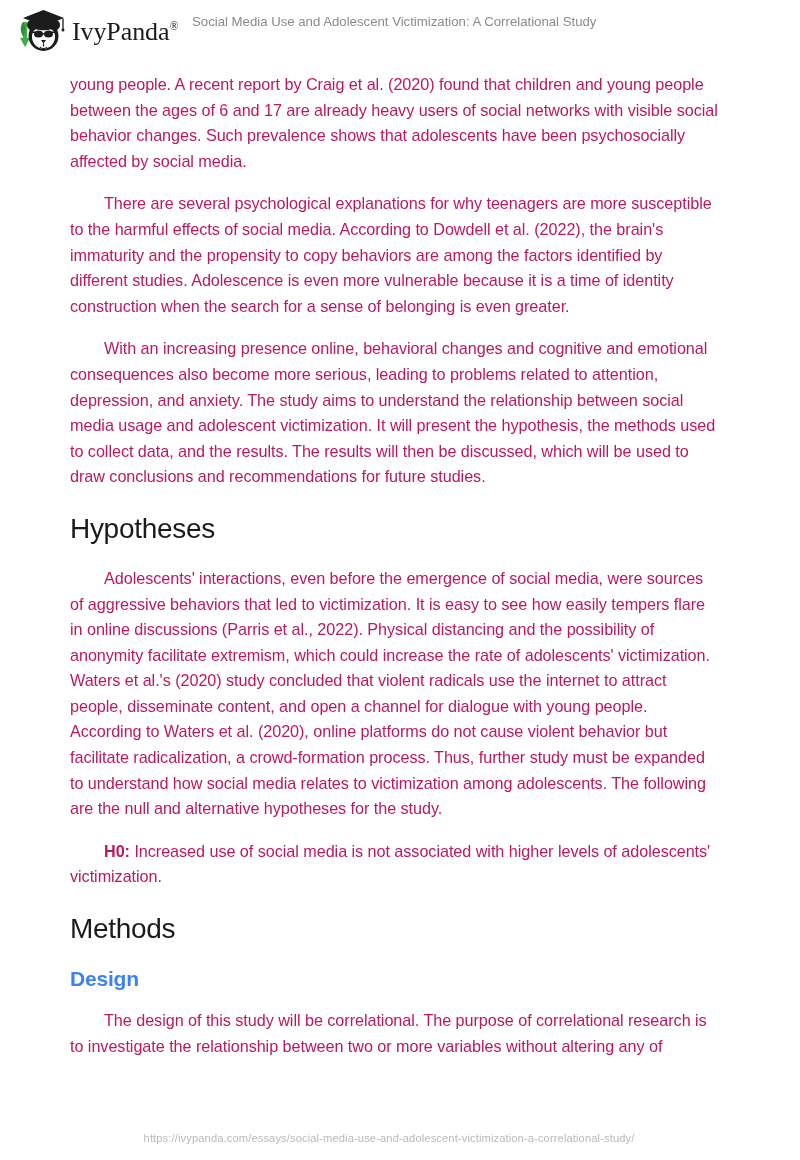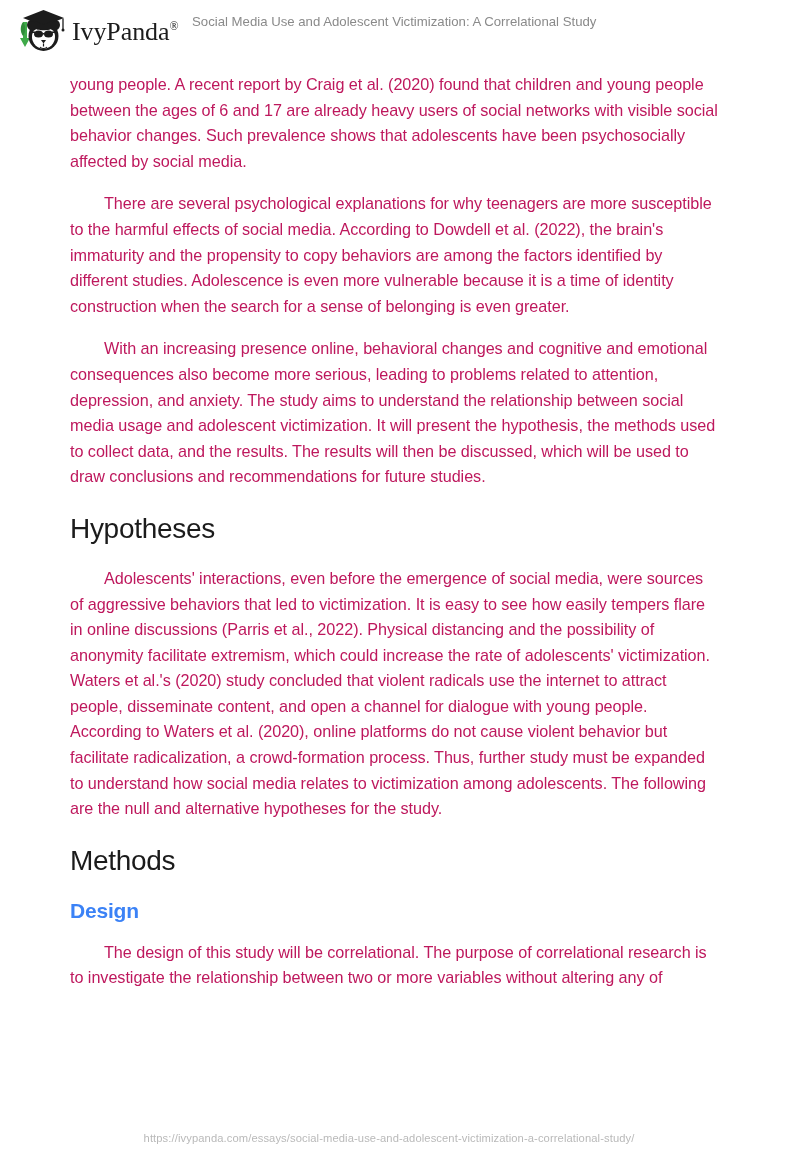--- a/index.html
+++ b/index.html
@@ -176,20 +176,21 @@
   <p class="para">young people. A recent report by Craig et al. (2020) found that children and young people between the ages of 6 and 17 are already heavy users of social networks with visible social behavior changes. Such prevalence shows that adolescents have been psychosocially affected by social media.</p>
 
   <p class="para indent">There are several psychological explanations for why teenagers are more susceptible to the harmful effects of social media. According to Dowdell et al. (2022), the brain's immaturity and the propensity to copy behaviors are among the factors identified by different studies. Adolescence is even more vulnerable because it is a time of identity construction when the search for a sense of belonging is even greater.</p>
 
   <p class="para indent">With an increasing presence online, behavioral changes and cognitive and emotional consequences also become more serious, leading to problems related to attention, depression, and anxiety. The study aims to understand the relationship between social media usage and adolescent victimization. It will present the hypothesis, the methods used to collect data, and the results. The results will then be discussed, which will be used to draw conclusions and recommendations for future studies.</p>
 
   <h2 class="section">Hypotheses</h2>
 
   <p class="para indent">Adolescents' interactions, even before the emergence of social media, were sources of aggressive behaviors that led to victimization. It is easy to see how easily tempers flare in online discussions (Parris et al., 2022). Physical distancing and the possibility of anonymity facilitate extremism, which could increase the rate of adolescents' victimization. Waters et al.'s (2020) study concluded that violent radicals use the internet to attract people, disseminate content, and open a channel for dialogue with young people. According to Waters et al. (2020), online platforms do not cause violent behavior but facilitate radicalization, a crowd-formation process. Thus, further study must be expanded to understand how social media relates to victimization among adolescents. The following are the null and alternative hypotheses for the study.</p>
 
+  <p class="para indent"><b>H0:</b><span> Increased use of social media is not associated with higher levels of adolescents' victimization.</span></p>
 
   <h2 class="section">Methods</h2>
 
   <h3 class="subsection">Design</h3>
 
   <p class="para indent">The design of this study will be correlational. The purpose of correlational research is to investigate the relationship between two or more variables without altering any of</p>
 
 </div>
 
 <div class="page-footer">

